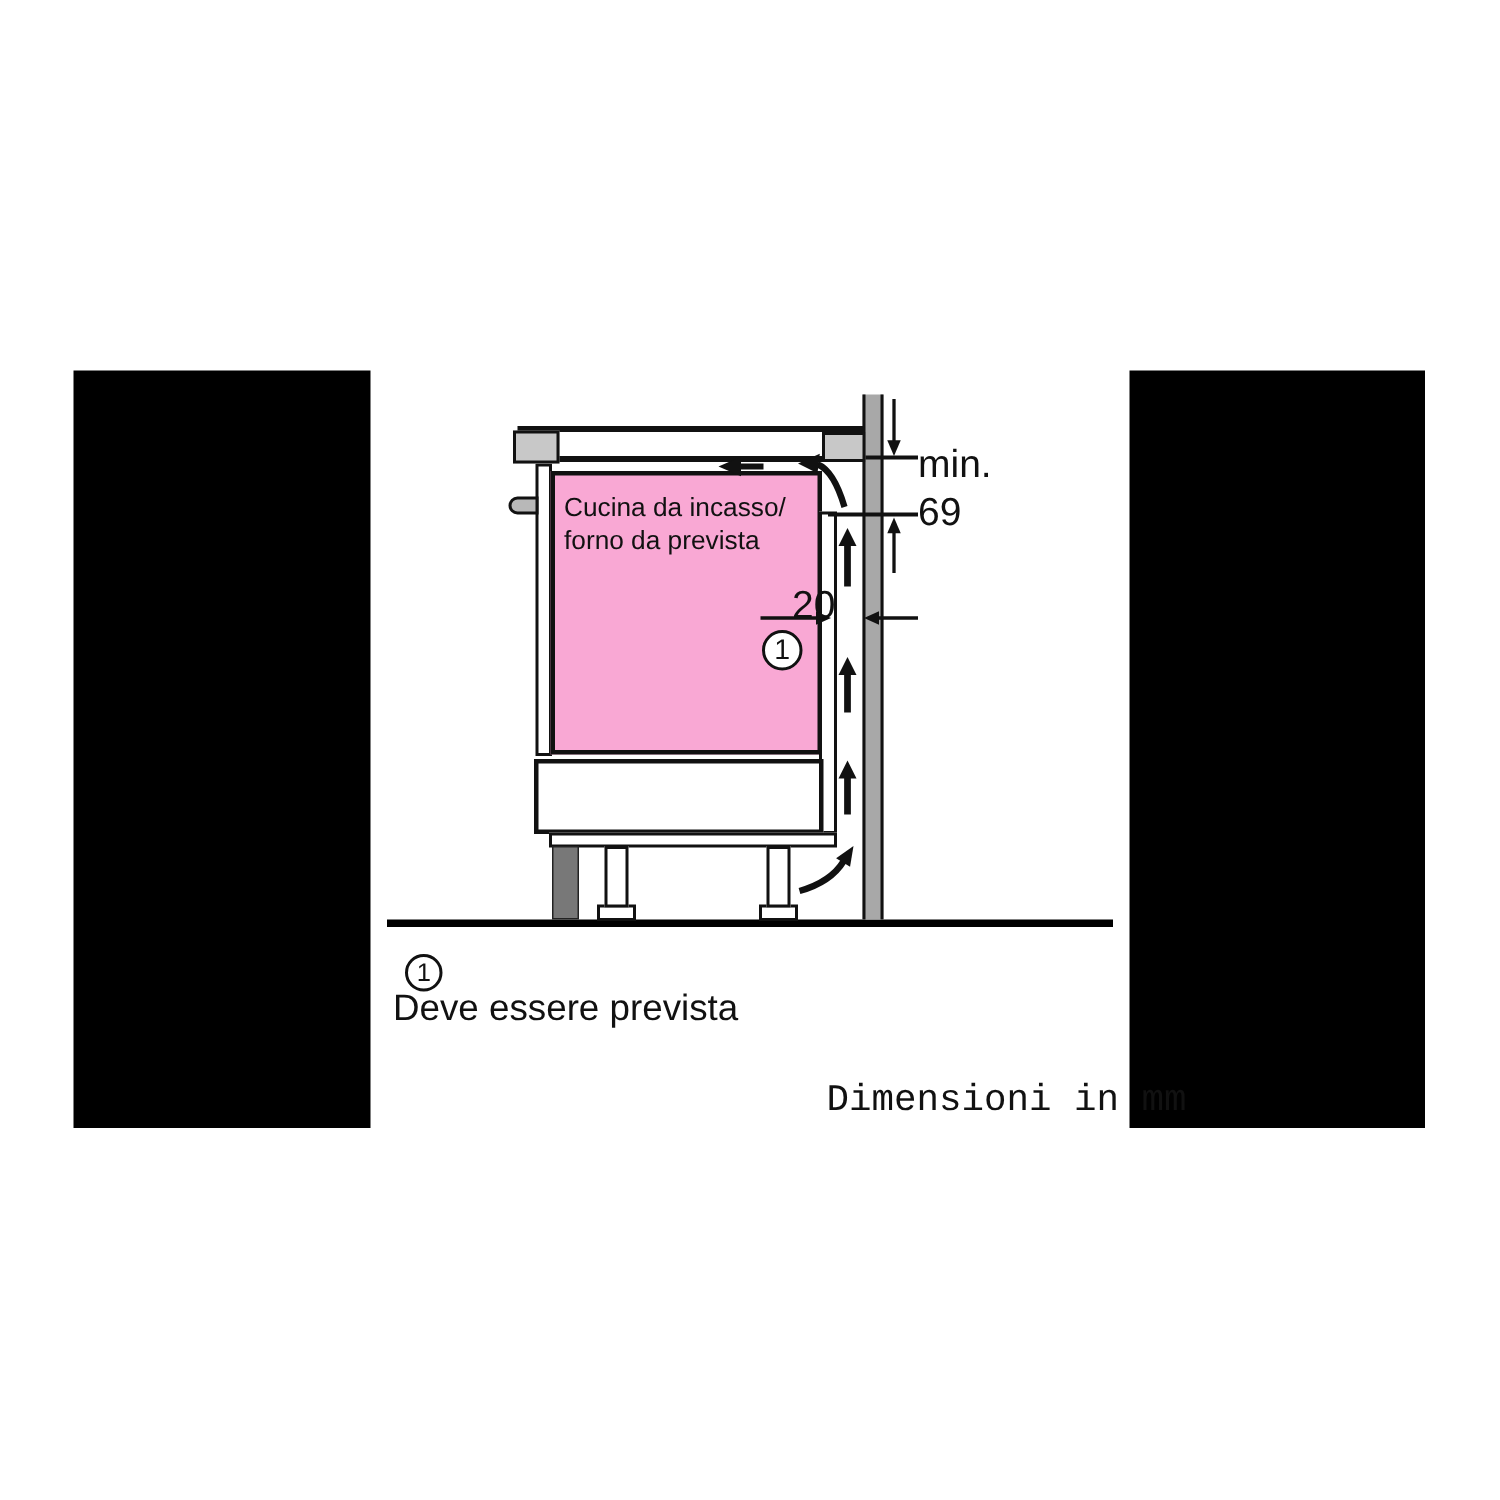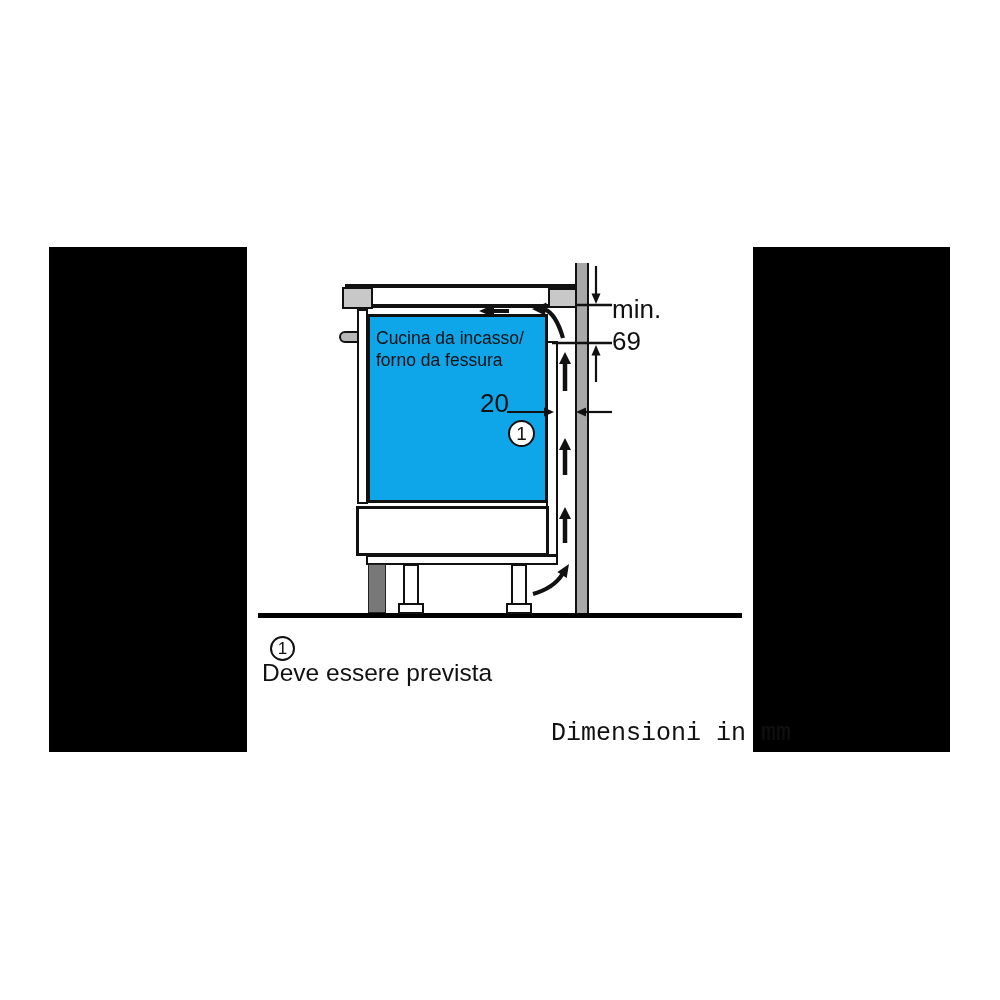--- a/index.html
+++ b/index.html
@@ -27,21 +27,21 @@
              border-top: 4px solid #111; border-bottom: 4px solid #111; }
   #hob-edge-block { left: 342px; top: 287px; width: 31px; height: 22px;
                     background: #c8c8c8; border: 2px solid #111; }
   #worktop-end-block { left: 548px; top: 288px; width: 29px; height: 20px;
                        background: #c8c8c8; border: 2px solid #111; }
   #oven-door { left: 357px; top: 309px; width: 11px; height: 195px;
                background: #ffffff; border: 2px solid #111; }
   #oven-door-handle { left: 339px; top: 331px; width: 20px; height: 12px;
                       background: #b8b8b8; border: 2px solid #111; border-radius: 7px 0 0 7px; }
   #oven-cabinet { left: 367px; top: 314px; width: 181px; height: 189px;
-                  background: #0ea5e9; border: 3px solid #111; }
+                  background: #f9a8d4; border: 3px solid #111; }
   #oven-cabinet-label { padding: 11px 0 0 6px; font-size: 17.5px; line-height: 21.5px; white-space: nowrap; }
   #rear-vent-panel { left: 546px; top: 341px; width: 12px; height: 215px;
                      background: #ffffff; border: 2px solid #111; }
   #drawer { left: 356px; top: 506px; width: 193px; height: 50px;
             background: #ffffff; border: 3px solid #111; }
   #cabinet-bottom-board { left: 366px; top: 555px; width: 192px; height: 10px;
                           background: #ffffff; border: 2px solid #111; }
   #plinth { left: 368px; top: 564px; width: 18px; height: 49px;
             background: #787878; border: 1px solid #222; }
   .leg-stem { background: #ffffff; border: 2px solid #111; }
@@ -55,21 +55,21 @@
   .callout-circle { border: 2.5px solid #111; border-radius: 50%; background: #fff;
                     display: flex; align-items: center; justify-content: center; }
   #callout-circle-diagram { left: 508px; top: 420px; width: 27px; height: 27px; font-size: 19px; }
   #legend-marker-circle { left: 270px; top: 636px; width: 25px; height: 25px;
                           border-width: 2px; font-size: 17px; }
 
   
   .dim-text { font-size: 26px; line-height: 31px; white-space: nowrap; }
   #min-label { left: 612px; top: 294px; }
   #min-value { left: 612px; top: 326px; }
-  #gap-value { left: 480px; top: 388px; }
+  #gap-value { left: 528px; top: 388px; }
   #legend-note { left: 262px; top: 658px; font-size: 24.5px; line-height: 29.5px; white-space: nowrap; }
   #units-note { left: 551px; top: 719px; font-size: 25px; white-space: nowrap; font-family: Liberation Mono, monospace; }
 
   #arrow-overlay { left: 0; top: 0; width: 1000px; height: 1000px; pointer-events: none; }
   #arrow-overlay line, #arrow-overlay path { stroke: #111; }
   #arrow-overlay polygon { fill: #111; }
 </style>
 </head>
 <body>
 
@@ -83,21 +83,21 @@
   <div class="abs" id="worktop"></div>
   <div class="abs" id="hob-edge-block"></div>
   <div class="abs" id="worktop-end-block"></div>
 
   <div class="abs" id="oven-door"></div>
   <div class="abs" id="oven-door-handle"></div>
 
   <div class="abs" id="oven-cabinet">
     <div id="oven-cabinet-label">
       <div>Cucina da incasso/</div>
-      <div>forno da fessura</div>
+      <div>forno da prevista</div>
     </div>
   </div>
 
   <div class="abs" id="rear-vent-panel"></div>
   <div class="abs" id="drawer"></div>
   <div class="abs" id="cabinet-bottom-board"></div>
   <div class="abs" id="plinth"></div>
   <div class="abs leg-foot" id="leg-front-foot"></div>
   <div class="abs leg-foot" id="leg-rear-foot"></div>
   <div class="abs leg-stem" id="leg-front-stem"></div>

